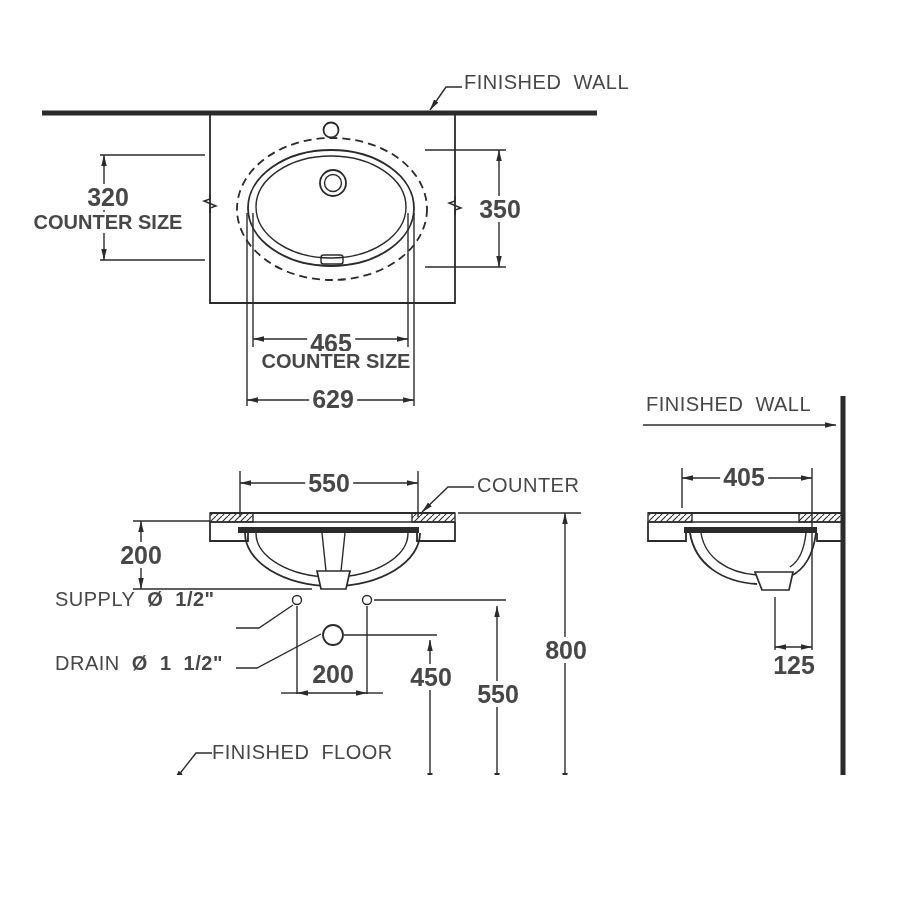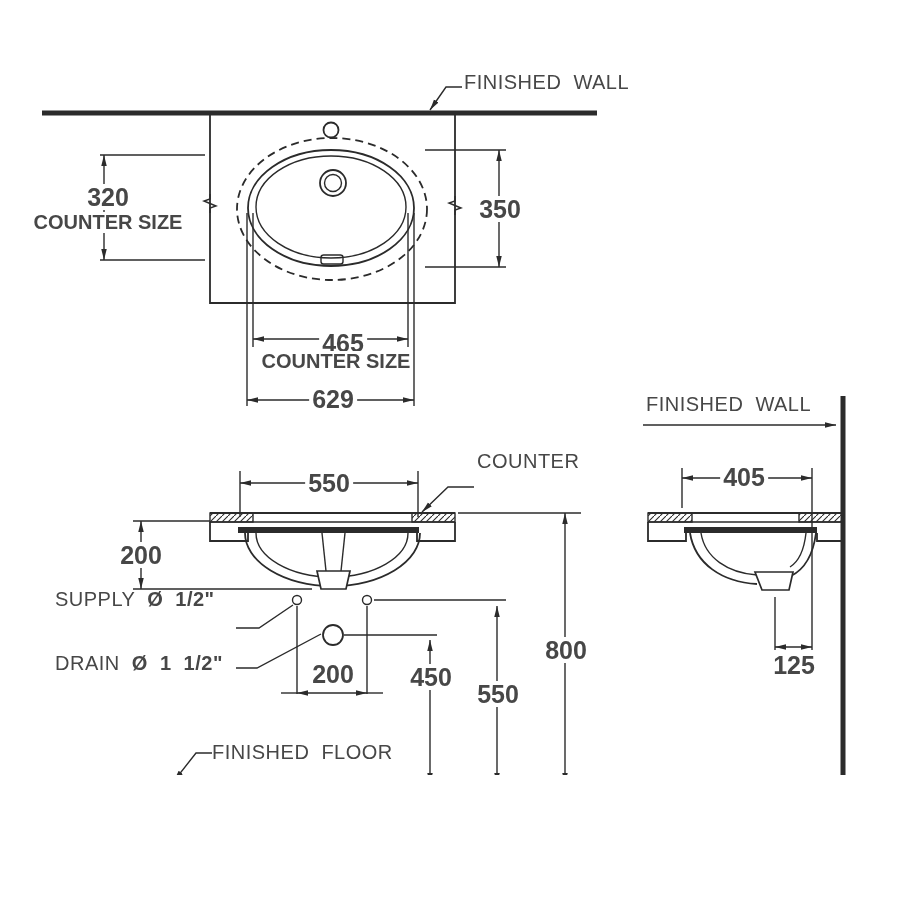--- a/index.html
+++ b/index.html
@@ -119,26 +119,26 @@
     <line x1="682" y1="468" x2="682" y2="508" class="ln thin"></line>
     <line x1="812" y1="468" x2="812" y2="650" class="ln thin"></line>
     <line x1="682" y1="478" x2="812" y2="478" class="ln thin" marker-start="url(#arw)" marker-end="url(#arw)"></line>
     <line x1="775" y1="647" x2="812" y2="647" class="ln thin" marker-start="url(#arw)" marker-end="url(#arw)"></line>
   </g>
 </svg>
 
   <div class="lbl cap" style="left:464px;top:72px;">FINISHED WALL</div>
   <div class="lbl cap" style="left:646px;top:394px;">FINISHED WALL</div>
   <div class="lbl cap" style="left:212px;top:742px;">FINISHED FLOOR</div>
-  <div class="lbl cap" style="left:477px;top:451px;">COUNTER</div>
+  <div class="lbl cap" style="left:477px;top:475px;">COUNTER</div>
 
   <div class="lbl num" style="left:108px;top:184px;">320</div>
   <div class="lbl csz" style="left:108px;top:212px;">COUNTER SIZE</div>
   <div class="lbl num" style="left:500px;top:196px;">350</div>
-  <div class="lbl num" style="left:343px;top:330px;">465</div>
+  <div class="lbl num" style="left:331px;top:330px;">465</div>
   <div class="lbl csz" style="left:336px;top:351px;">COUNTER SIZE</div>
   <div class="lbl num" style="left:333px;top:386px;">629</div>
 
   <div class="lbl num" style="left:329px;top:470px;">550</div>
   <div class="lbl num" style="left:141px;top:542px;">200</div>
   <div class="lbl num" style="left:333px;top:661px;">200</div>
   <div class="lbl num" style="left:431px;top:664px;">450</div>
   <div class="lbl num" style="left:498px;top:681px;">550</div>
   <div class="lbl num" style="left:566px;top:637px;">800</div>
 

